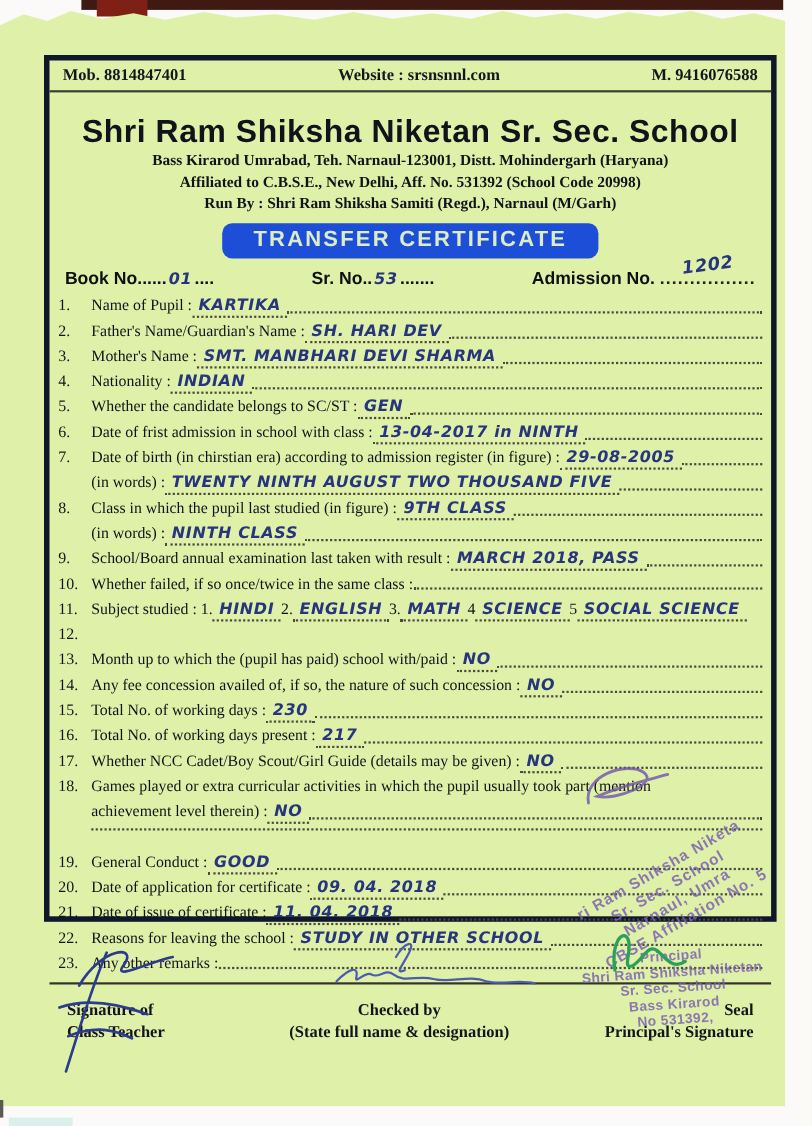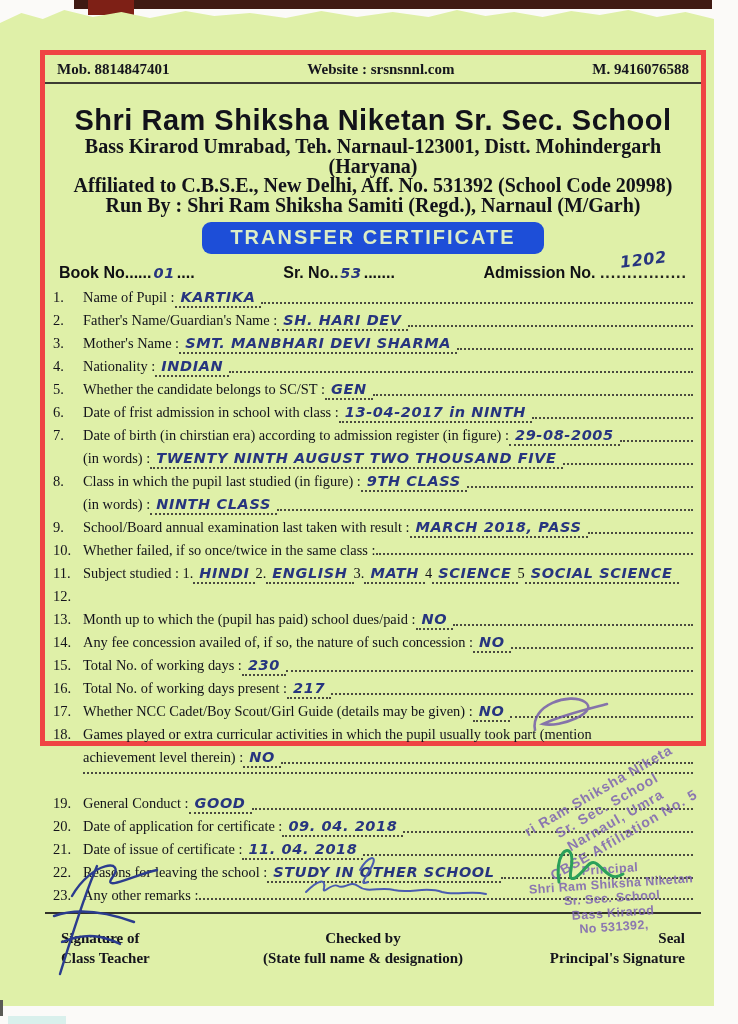--- a/index.html
+++ b/index.html
@@ -7,28 +7,28 @@
         font-family:"Liberation Serif", serif;}
   
   .top-band{position:absolute;left:74px;top:0;width:638px;height:9px;background:#3f1a13;}
   .top-notch{position:absolute;left:88px;top:0;width:46px;height:15px;background:#7e2016;}
   
   #paper{position:absolute;left:0;top:5px;width:714px;height:1001px;background:#dff0a8;
     clip-path:polygon(0 18px,3% 8px,6% 14px,9% 5px,13% 12px,17% 7px,21% 13px,26% 6px,30% 11px,35% 8px,40% 13px,45% 6px,50% 12px,55% 7px,60% 12px,64% 5px,68% 11px,72% 7px,76% 12px,80% 6px,84% 10px,88% 5px,92% 12px,96% 7px,100% 14px,100% 100%,0 100%);}
   .teal-sliver{position:absolute;left:8px;top:1016px;width:58px;height:8px;background:#d9f0ec;}
   .edge-tick{position:absolute;left:0;top:1000px;width:3px;height:16px;background:#5a5a55;}
 
-  #frame{position:absolute;left:40px;top:45px;width:666px;height:696px;border:5px solid #ef4444;
+  #frame{position:absolute;left:40px;top:45px;width:666px;height:788px;border:5px solid #0f172a;
          box-sizing:border-box;}
   .contact-row{display:flex;justify-content:space-between;align-items:baseline;
     font-weight:bold;font-size:15px;color:#15151d;padding:6px 12px 4px;border-bottom:2px solid #3d3d33;}
   .head{ text-align:center;color:#12121a;margin-top:20px;}
   .school-name{font-family:"Liberation Sans",sans-serif;font-weight:bold;font-size:29px;
     letter-spacing:.5px;margin-top:3px;}
-  .head-line{font-weight:bold;font-size:20px;line-height:19.5px;}
+  .head-line{font-weight:bold;font-size:14px;line-height:19.5px;}
   .tc-wrap{text-align:center;margin-top:7px;}
   .tc-pill{display:inline-block;background:#1d4ed8;color:#dcedc6;font-family:"Liberation Sans",sans-serif;
     font-weight:bold;font-size:20px;letter-spacing:2px;padding:4px 28px 5px;border-radius:9px;}
   .book-row{display:flex;justify-content:space-between;align-items:baseline;
     font-family:"Liberation Sans",sans-serif;font-weight:bold;font-size:16px;color:#101014;
     padding:10px 14px 2px;}
   .dots-text{letter-spacing:1px;color:#23231d;}
   .adm-wrap{position:relative;display:inline-block;}
   .raised{position:absolute;left:14px;top:-14px;}
 
@@ -201,21 +201,21 @@
               <span class="lbl">5 </span>
               <span class="ink">SOCIAL SCIENCE</span>
             </span>
           </div>
           <div class="row">
             <span class="num">12.</span>
           </div>
           <div class="row">
             <span class="num">13.</span>
             <span class="segs">
-              <span class="lbl">Month up to which the (pupil has paid) school dues/paid : </span>
+              <span class="lbl">Month up to which the (pupil has paid) school with/paid : </span>
               <span class="ink">NO</span>
               <span class="dotfill"></span>
             </span>
           </div>
           <div class="row">
             <span class="num">14.</span>
             <span class="segs">
               <span class="lbl">Any fee concession availed of, if so, the nature of such concession : </span>
               <span class="ink">NO</span>
               <span class="dotfill"></span>

